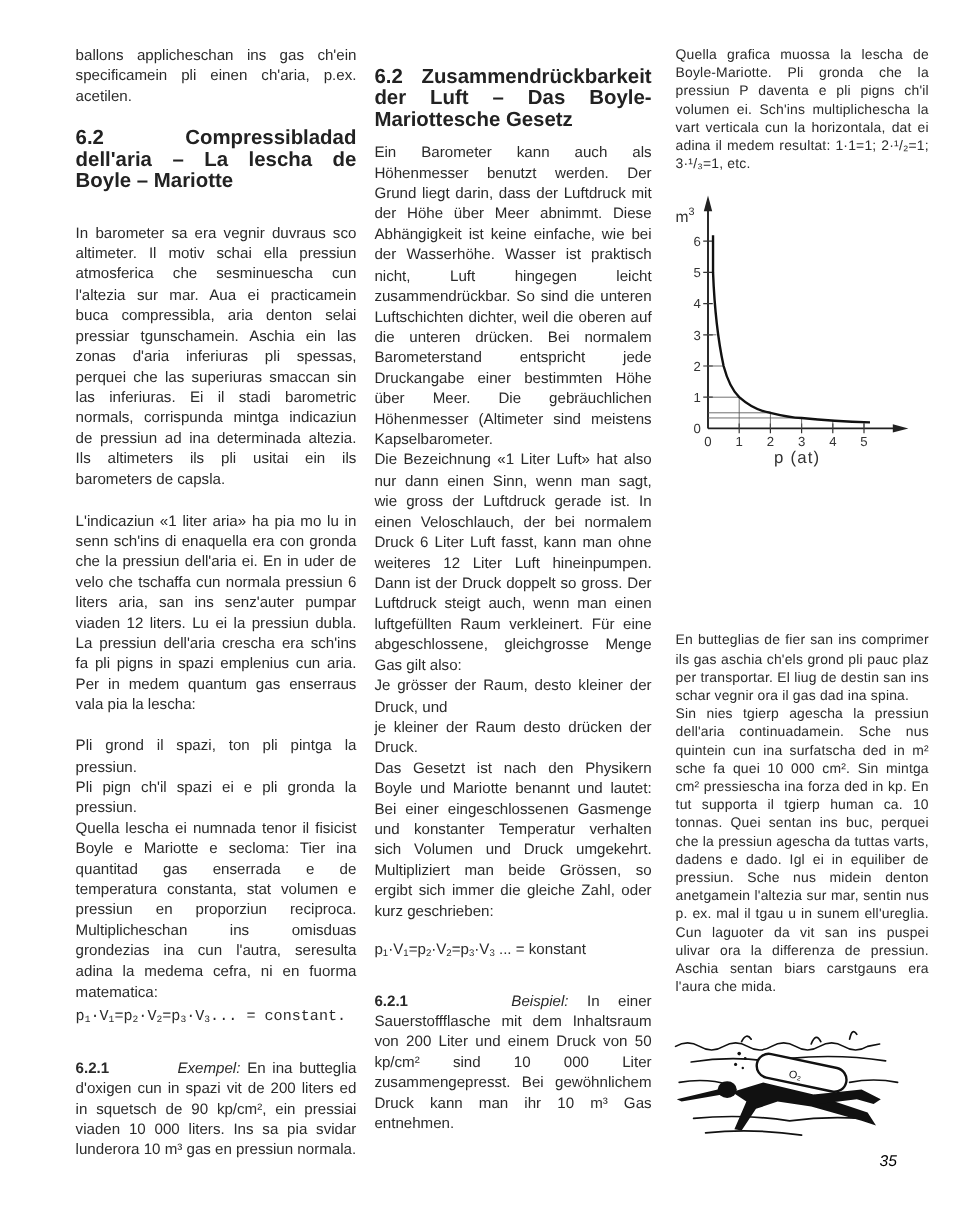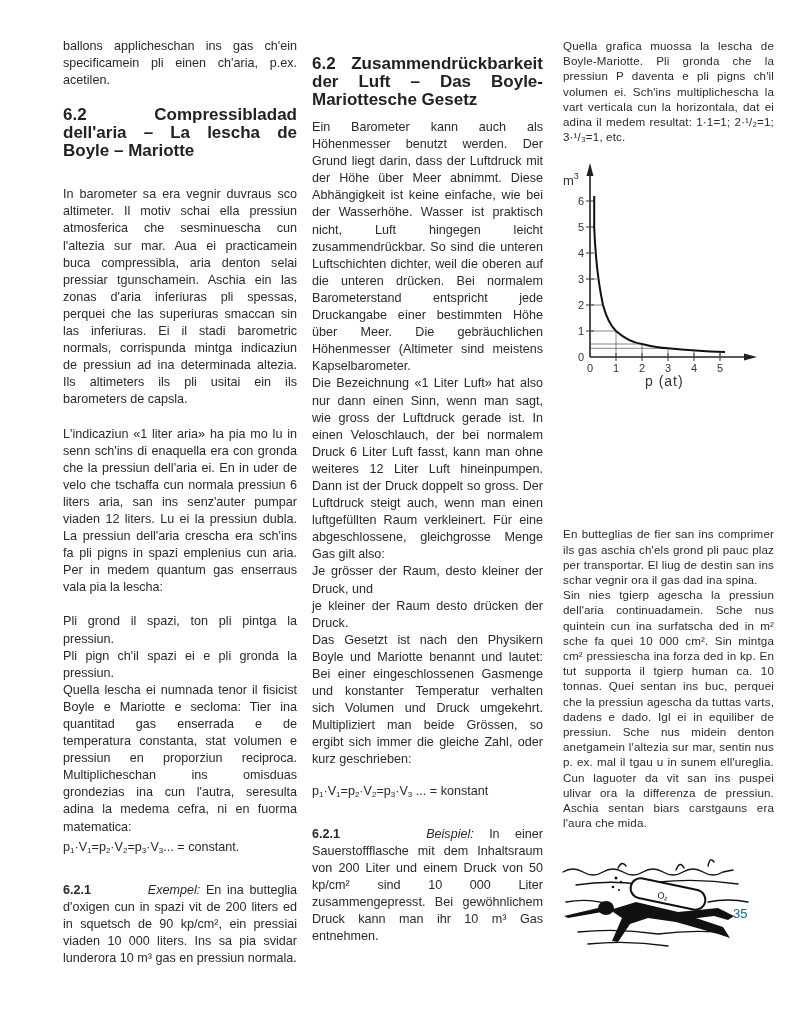--- a/index.html
+++ b/index.html
@@ -12,38 +12,38 @@
   #col1 { left:63px; width:234px; }
   #col2 { left:312px; width:231px; }
   #col3 { left:563px; width:211px; font-size:11.6px; line-height:15.2px; letter-spacing:0.15px; }
   h2 { font-size:17px; line-height:18px; margin:0; font-weight:bold; text-align:justify; color:#222; }
   .formula { white-space:nowrap; }
   sub { font-size:8px; vertical-align:-2px; line-height:0; }
   .b { font-weight:bold; }
   .i { font-style:italic;margin-left:40px; }
   #chart { position:absolute; left:557px; top:160px; width:210px; height:235px; }
   #diver { position:absolute; left:558px; top:852px; width:200px; height:100px; }
-  #page-number { position:absolute; left:733px; top:906px; font-size:13px; color:#0369a1; }
+  #page-number { position:absolute; left:733px; top:960px; font-size:13px; color:#000000;font-style:italic; }
 </style>
 </head>
 <body>
 
 <div id="col1" class="col">
   <p>ballons applicheschan ins gas ch'ein specificamein pli einen ch'aria, p.ex. acetilen.</p>
   <div class="gap"></div>
   <h2>6.2 Compressibladad dell'aria – La lescha de Boyle – Mariotte</h2>
   <div class="gap2"></div>
   <p>In barometer sa era vegnir duvraus sco altimeter. Il motiv schai ella pressiun atmosferica che sesminuescha cun l'altezia sur mar. Aua ei practicamein buca compressibla, aria denton selai pressiar tgunschamein. Aschia ein las zonas d'aria inferiuras pli spessas, perquei che las superiuras smaccan sin las inferiuras. Ei il stadi barometric normals, corrispunda mintga indicaziun de pressiun ad ina determinada altezia. Ils altimeters ils pli usitai ein ils barometers de capsla.</p>
   <div class="gap"></div>
   <p>L'indicaziun «1 liter aria» ha pia mo lu in senn sch'ins di enaquella era con gronda che la pressiun dell'aria ei. En in uder de velo che tschaffa cun normala pressiun 6 liters aria, san ins senz'auter pumpar viaden 12 liters. Lu ei la pressiun dubla. La pressiun dell'aria crescha era sch'ins fa pli pigns in spazi emplenius cun aria. Per in medem quantum gas enserraus vala pia la lescha:</p>
   <div class="gap"></div>
   <p>Pli grond il spazi, ton pli pintga la pressiun.</p>
   <p>Pli pign ch'il spazi ei e pli gronda la pressiun.</p>
   <p>Quella lescha ei numnada tenor il fisicist Boyle e Mariotte e secloma: Tier ina quantitad gas enserrada e de temperatura constanta, stat volumen e pressiun en proporziun reciproca. Multiplicheschan ins omisduas grondezias ina cun l'autra, seresulta adina la medema cefra, ni en fuorma matematica:</p>
-  <p class="formula" style="margin-top:3px;">
+  <p class="formula" style="margin-top:3px;font-family:Liberation Mono, monospace;">
     <span>p</span><sub>1</sub><span>·</span><span>V</span><sub>1</sub><span>=</span><span>p</span><sub>2</sub><span>·</span><span>V</span><sub>2</sub><span>=</span><span>p</span><sub>3</sub><span>·</span><span>V</span><sub>3</sub><span>...</span> <span>= constant.</span>
   </p>
   <div class="gap2"></div>
   <p>
     <span class="b">6.2.1</span>&nbsp;&nbsp;
     <span class="i">Exempel:</span>
     <span>En ina butteglia d'oxigen cun in spazi vit de 200 liters ed in squetsch de 90 kp/cm², ein pressiai viaden 10 000 liters. Ins sa pia svidar lunderora 10 m³ gas en pressiun normala.</span>
   </p>
 </div>
 

